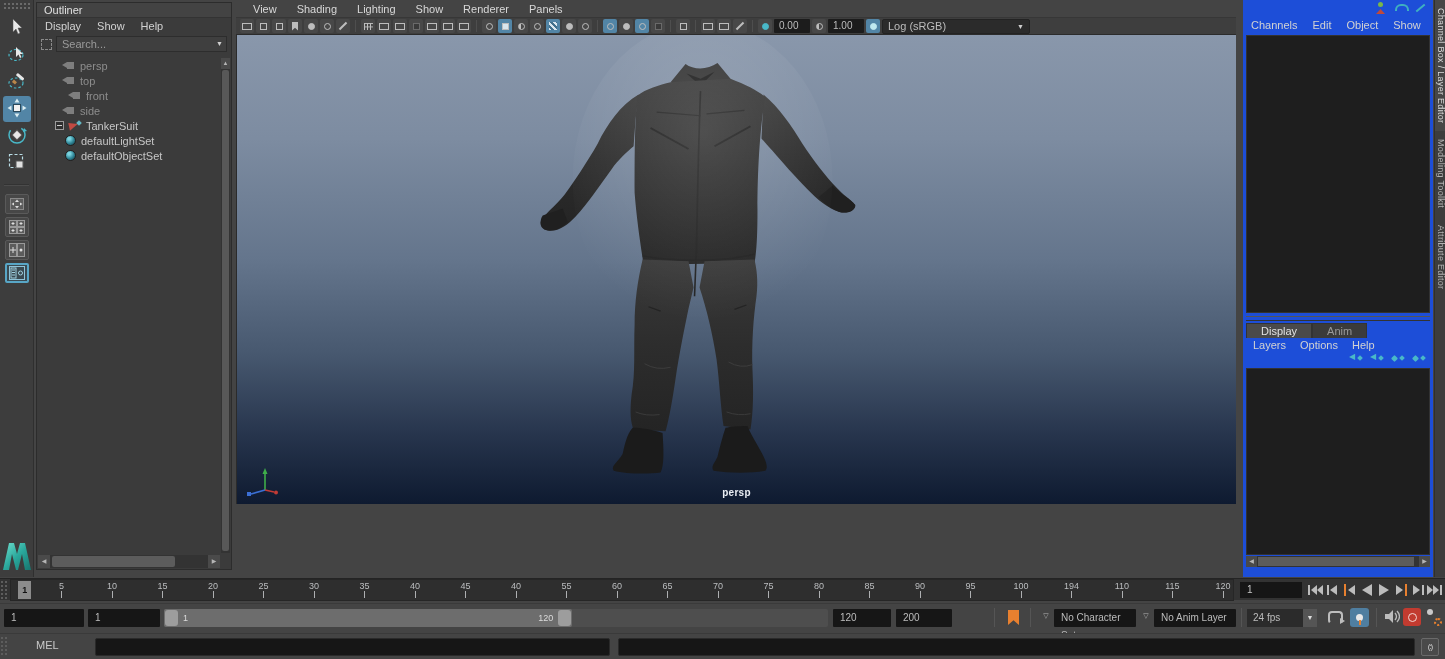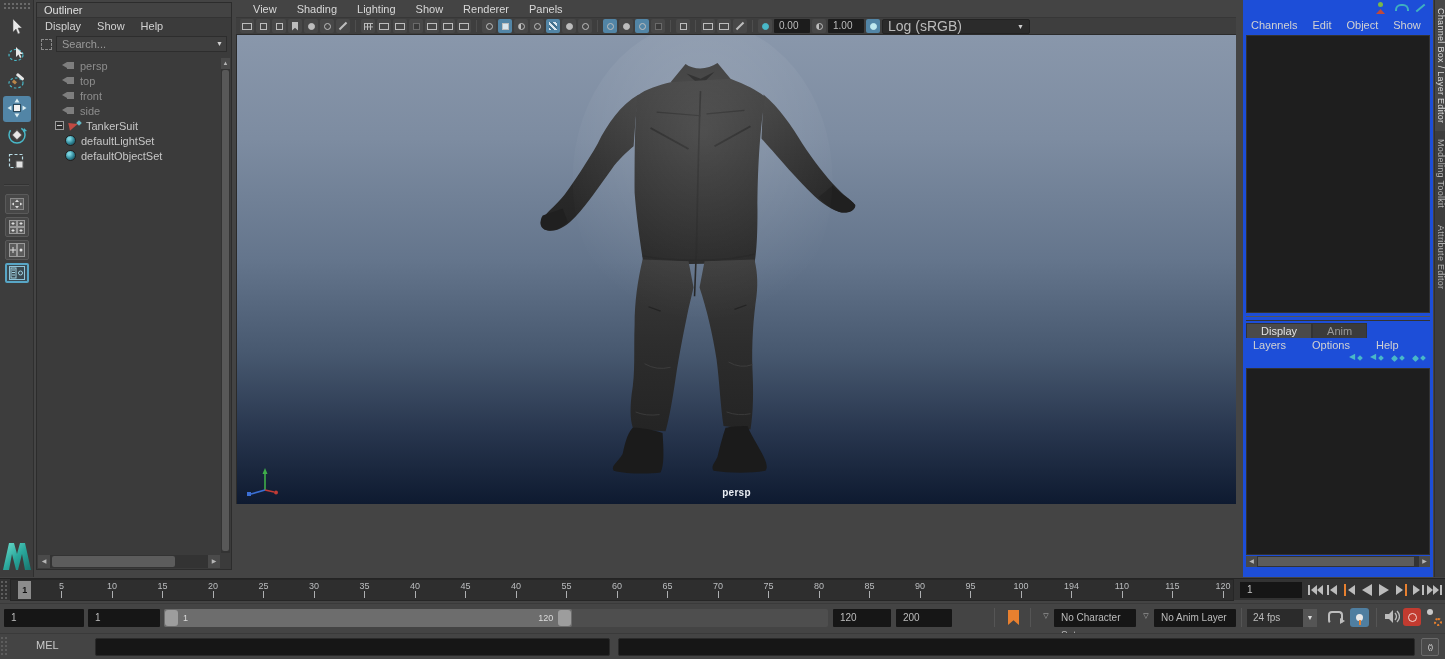--- a/index.html
+++ b/index.html
@@ -69,41 +69,41 @@
   .g-dot { background:#bdbdbd; }
   .g-cube { background:#d9e6ee; border-color:#eef4f8; }
   .g-grid { width:9px !important; height:7px !important; border:none !important; background:linear-gradient(#bdbdbd 1px,transparent 1px),linear-gradient(90deg,#bdbdbd 1px,transparent 1px); background-size:3px 3.5px; }
   .g-rect { width:10px !important; height:7px !important; }
   .g-dark { border-color:#6a6a6a !important; background:#3a3a3a; }
   .g-checker { border:none !important; width:8px !important; height:8px !important; background:repeating-linear-gradient(45deg,#d9e6ee 0 2px,#41708c 2px 4px); }
   .g-flag { border:none !important; width:6px !important; height:9px !important; background:#bdbdbd; clip-path:polygon(0 0,100% 0,100% 100%,50% 70%,0 100%); }
   .g-pen { border:none !important; width:10px !important; height:2px !important; background:#bdbdbd; transform:rotate(-45deg); }
   .g-half { border-radius:50%; background:linear-gradient(90deg,#bdbdbd 50%,transparent 50%); }
   .vt-field { height:14px; min-width:36px; background:#1c1c1c; color:#bcbcbc; font-size:10px; line-height:14px; padding:0 5px; border-radius:1px; flex:none; }
-  .vt-dd { height:15px; width:148px; background:#2b2b2b; border:1px solid #232323; color:#bcbcbc; font-size:14px; display:flex; align-items:center; justify-content:space-between; padding:0 5px; border-radius:2px; flex:none; }
+  .vt-dd { height:15px; width:148px; background:#2b2b2b; border:1px solid #232323; color:#bcbcbc; font-size:11px; display:flex; align-items:center; justify-content:space-between; padding:0 5px; border-radius:2px; flex:none; }
   .vt-dd::after { content:"▼"; font-size:7px; color:#cfcfcf; }
   #vp-canvas { position:absolute; left:0; right:0; top:35px; bottom:0; background:linear-gradient(180deg,#8997ab 0%, #7d8ca1 22%, #64758c 48%, #47586f 68%, #27354d 85%, #0e1a30 100%); border-left:1px solid #2b2b2b; }
   #persp-label { position:absolute; bottom:6px; left:0; right:0; text-align:center; color:#e9edf3; font-size:10px; font-weight:bold; letter-spacing:.3px; }
   #axis-gizmo { position:absolute; left:8px; bottom:6px; }
 
   
   #right-panel { left:1243px; top:0; width:190px; height:577px; background:#1d4ed8; }
   #rp-icons { position:absolute; top:2px; right:6px; display:flex; gap:7px; }
   .rp-ic { width:13px; height:12px; position:relative; }
   .ic-hier::before { content:""; position:absolute; left:4px; top:0; width:5px; height:5px; background:#7ab648; border-radius:50%; }
   .ic-hier::after { content:""; position:absolute; left:2px; bottom:0; width:9px; height:5px; background:#bf4a3a; clip-path:polygon(0 100%,50% 0,100% 100%); }
   .ic-gauge::before { content:""; position:absolute; left:1px; top:2px; width:10px; height:5px; border:2px solid #3fb0c0; border-bottom:none; border-radius:6px 6px 0 0; }
   .ic-pencil::before { content:""; position:absolute; left:1px; top:5px; width:11px; height:2px; background:#3fb0c0; transform:rotate(-40deg); }
   #rp-menubar { position:absolute; top:19px; left:8px; display:flex; gap:15px; color:#d2d2d2; }
   #channel-area { position:absolute; top:35px; left:3px; right:3px; height:278px; background:#1e1e1e; border:1px solid #323232; }
   #rp-splitter { position:absolute; top:316px; left:3px; right:3px; height:5px; border-top:1px solid #555; border-bottom:1px solid #333; }
   #layer-tabs { position:absolute; top:323px; left:3px; display:flex; }
   .ltab { height:15px; line-height:15px; padding:0 14px; color:#9a9a9a; background:#3b3b3b; border:1px solid #333; border-bottom:none; }
   .ltab.active { color:#e2e2e2; background:#4a4a4a; }
-  #layer-menubar { position:absolute; top:339px; left:10px; display:flex; gap:26px; color:#d2d2d2; }
+  #layer-menubar { position:absolute; top:339px; left:10px; display:flex; gap:14px; color:#d2d2d2; }
   #layer-icons { position:absolute; top:354px; right:8px; display:flex; gap:8px; }
   .lyr-ic { width:13px; height:10px; position:relative; }
   .lyr-ic::before { content:"◀"; position:absolute; left:0; top:-2px; font-size:8px; color:#49b8c8; }
   .lyr-ic::after { content:""; position:absolute; right:0; top:2px; width:4px; height:4px; background:#49b8c8; transform:rotate(45deg); }
   .lyr-ic.diam::before { content:""; left:1px; top:2px; width:5px; height:5px; background:#49b8c8; transform:rotate(45deg); border-radius:1px; }
   #layer-area { position:absolute; top:368px; left:3px; right:3px; height:187px; background:#1e1e1e; border:1px solid #323232; }
   #layer-hscroll { position:absolute; bottom:10px; left:3px; right:3px; height:11px; background:#333; display:flex; align-items:center; }
   #layer-hscroll .arr { width:11px; font-size:6px; color:#b5b5b5; text-align:center; background:#4a4a4a; height:11px; line-height:11px; flex:none; }
   #layer-hscroll .track { flex:1; height:100%; position:relative; }
   #layer-hscroll .thumb { position:absolute; left:1px; top:1px; bottom:1px; width:96%; background:#5c5c5c; }
@@ -272,21 +272,21 @@
 
   <div id="otree">
     <div class="orow muted" style="padding-left:24px">
       <span class="icam"></span>
       <span>persp</span>
     </div>
     <div class="orow muted" style="padding-left:24px">
       <span class="icam"></span>
       <span>top</span>
     </div>
-    <div class="orow muted" style="padding-left:24px">
+    <div class="orow muted" style="padding-left:30px">
       <span class="icam"></span>
       <span>front</span>
     </div>
     <div class="orow muted" style="padding-left:24px">
       <span class="icam"></span>
       <span>side</span>
     </div>
     <div class="orow" style="padding-left:17px">
       <span class="iexpand"></span>
       <span class="itransform"></span>

